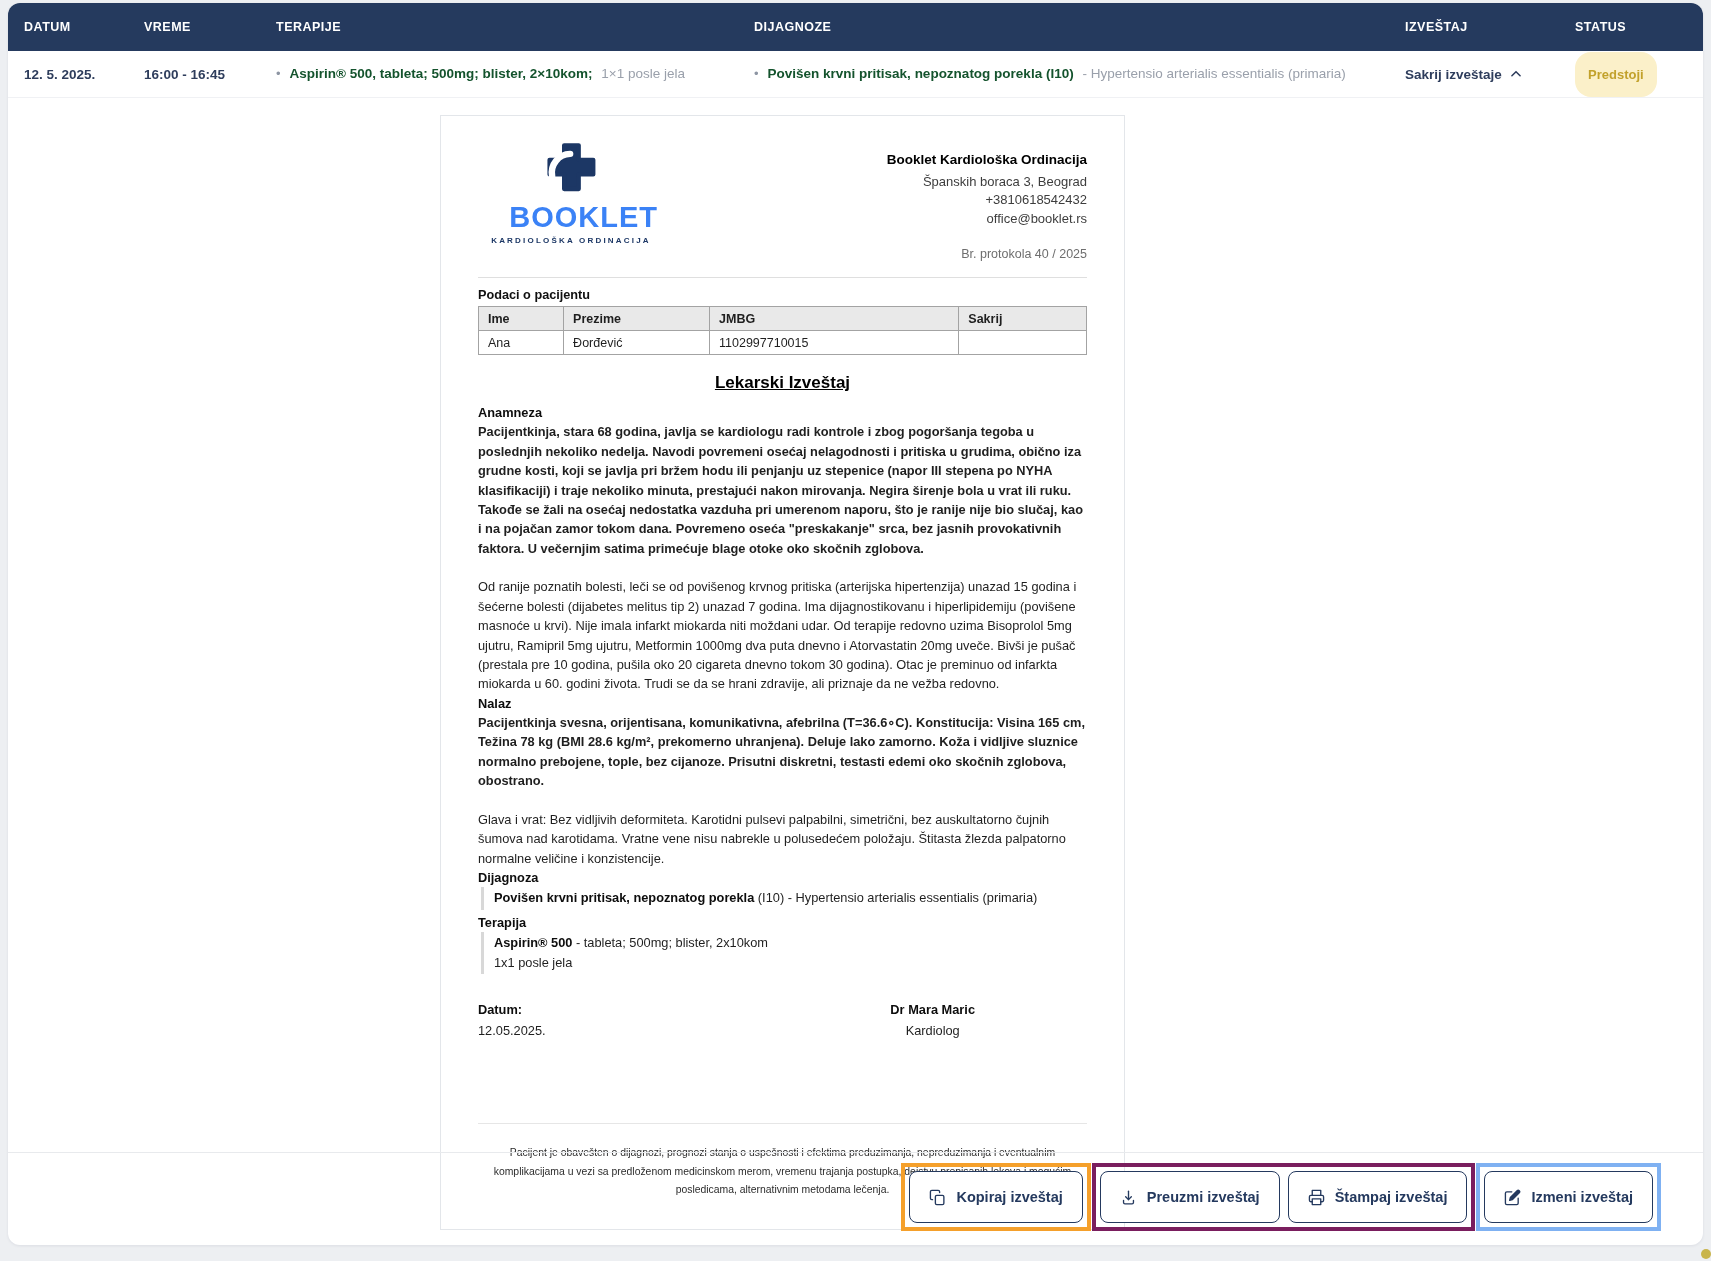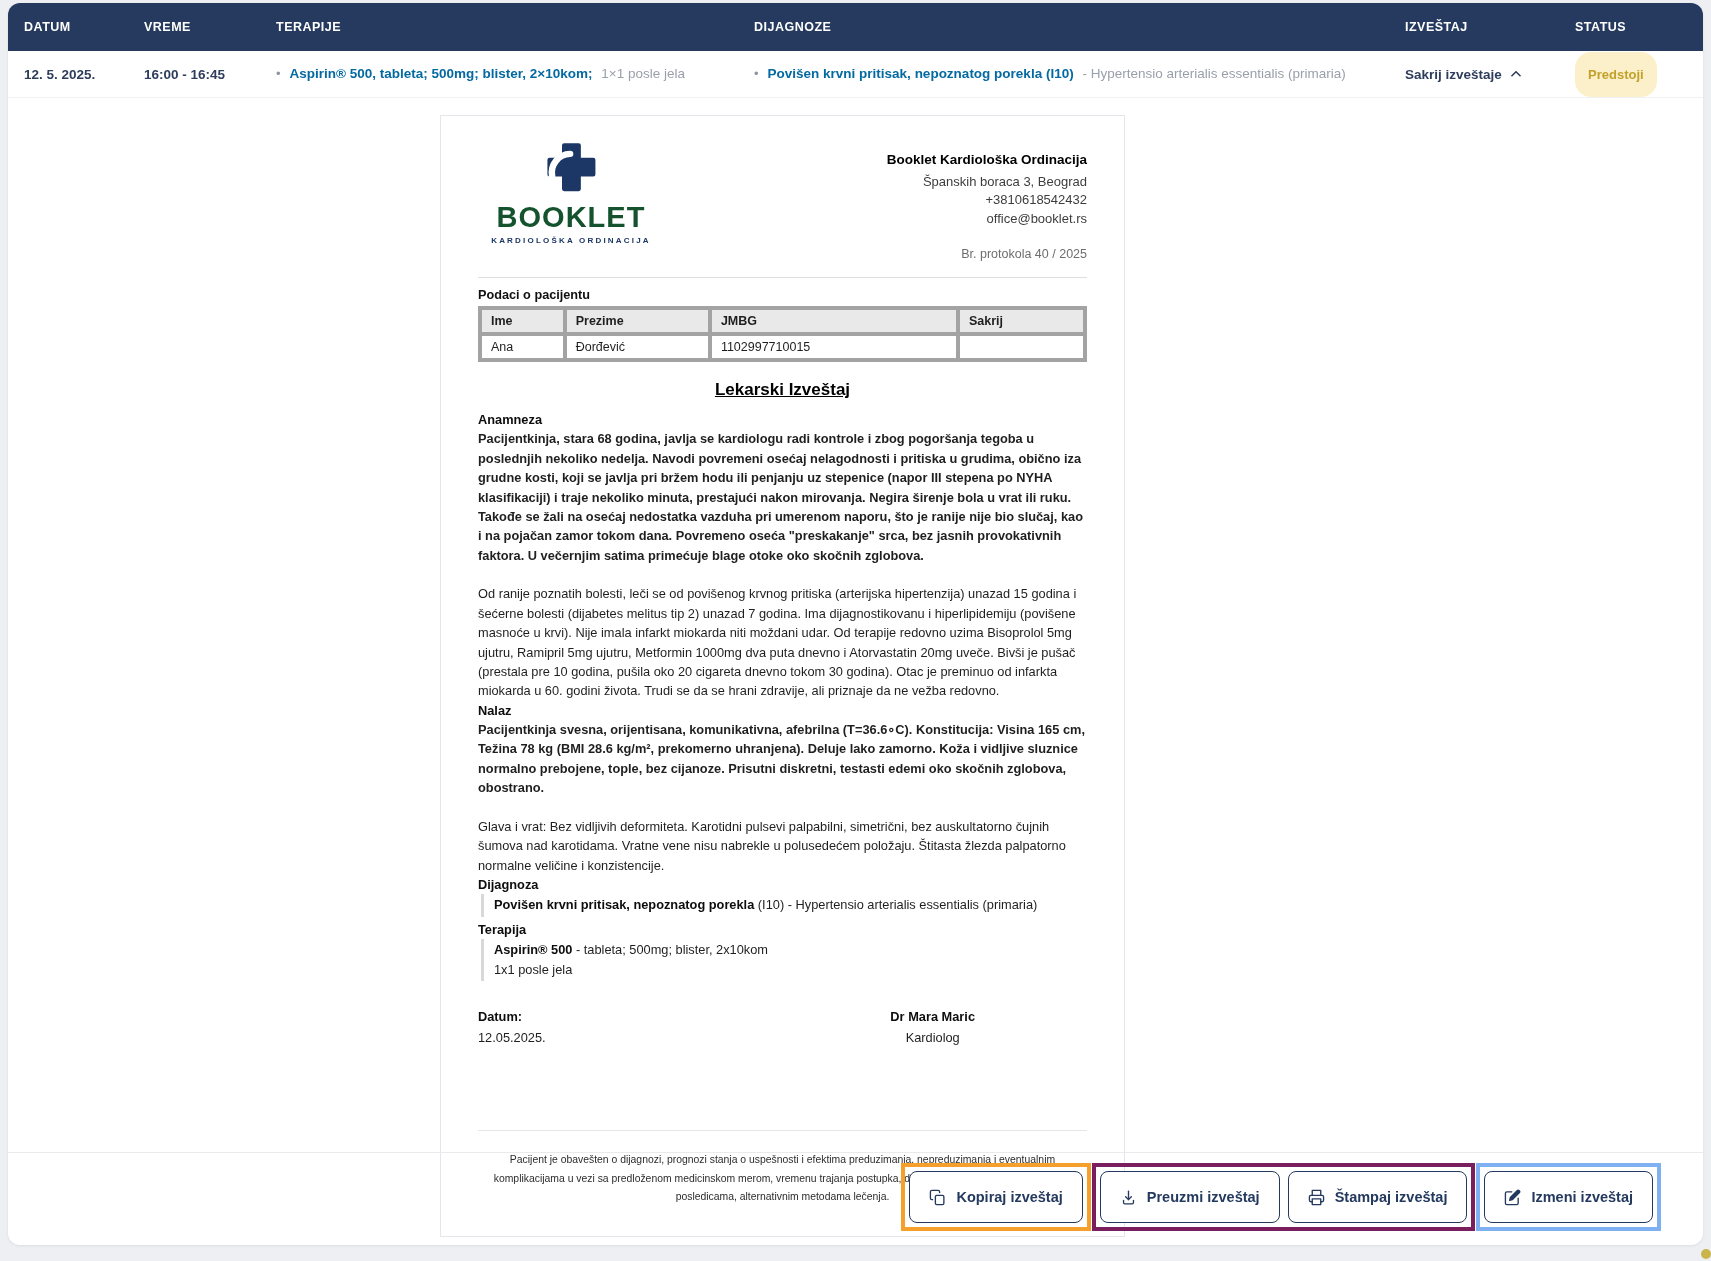--- a/index.html
+++ b/index.html
@@ -34,21 +34,21 @@
     grid-template-columns:120px 132px 478px 1fr 170px 112px;
     align-items:center;
     min-height:47px;
     padding:0 16px;
     border-bottom:1px solid #f0f1f4;
     font-size:13.5px;
   }
   .cell-strong { color:#2e3d5c; font-weight:600; }
   .bullet-line { display:flex; align-items:baseline; gap:0; padding-right:18px; line-height:1.35; }
   .bullet-line::before { content:"•"; color:#8d95a3; margin-right:9px; font-size:13px; }
-  .t-bold { color:#0369a1; font-weight:700; }
+  .t-bold { color:#14532d; font-weight:700; }
   .t-note { color:#9aa0ab; font-weight:400; margin-left:5px; }
   .toggle-link { display:flex; align-items:center; gap:7px; color:#2e3d5c; font-weight:600; cursor:pointer; }
   .toggle-link svg { stroke:#2e3d5c; }
   .badge {
     display:inline-block;
     background:#FBF0C9; color:#C2A12B;
     font-size:13px; font-weight:600;
     padding:15px 13px; border-radius:16px;
   }
   
@@ -56,29 +56,29 @@
     width:685px;
     margin:17px 0 0 432px;
     background:#fff;
     border:1px solid #e3e6ea;
     padding:24px 37px 16px 37px;
     color:#1f1f1f;
   }
   .letterhead { display:flex; justify-content:space-between; }
   .logo-block { padding-left:6px; padding-top:2px; width:180px; text-align:center; }
   .logo-cross { display:block; margin:0 auto; }
-  .logo-word { font-size:29px; font-weight:800; color:#14532d; letter-spacing:1px; line-height:1; margin-top:3px; }
+  .logo-word { font-size:29px; font-weight:800; color:#3b82f6; letter-spacing:1px; line-height:1; margin-top:3px;text-align:right; }
   .logo-sub { font-size:8px; font-weight:700; letter-spacing:2.2px; color:#1C3765; margin-top:4px; }
   .clinic-info { text-align:right; font-size:13px; color:#3d3d3d; line-height:1.45; padding-top:10px; }
   .clinic-name { font-size:13.5px; font-weight:700; color:#000; margin-bottom:3px; }
   .clinic-protocol { color:#6e6e6e; font-size:12.5px; margin-top:16px; }
   .doc-hr { border:none; border-top:1px solid #dfdfdf; margin:14px 0 10px 0; }
   .section-label { font-size:12.7px; font-weight:700; color:#101010; margin-bottom:4px; }
   table.patient { width:100%; border-collapse:collapse; font-size:12.5px; }
-  table.patient th, table.patient td { border:4px solid #a3a3a3; text-align:left; padding:4px 9px; height:24px; }
+  table.patient th, table.patient td { border:1px solid #a3a3a3; text-align:left; padding:4px 9px; height:24px; }
   table.patient th { background:#e9e9e9; font-weight:700; }
   .doc-title { text-align:center; font-size:17px; font-weight:700; color:#000; margin:18px 0 12px 0;text-decoration:underline; }
   .h-sec { font-size:12.8px; font-weight:700; color:#0d0d0d; margin:2px 0 2px 0; }
   .doc p.body { font-size:12.8px; line-height:1.52; }
   .mb-blank { margin-bottom:19px;font-weight:bold; }
   .indent-block {
     border-left:3px solid #d8d8d8;
     padding:1px 0 2px 10px;
     margin:1px 0 5px 3px;
     font-size:12.8px; line-height:1.55;

